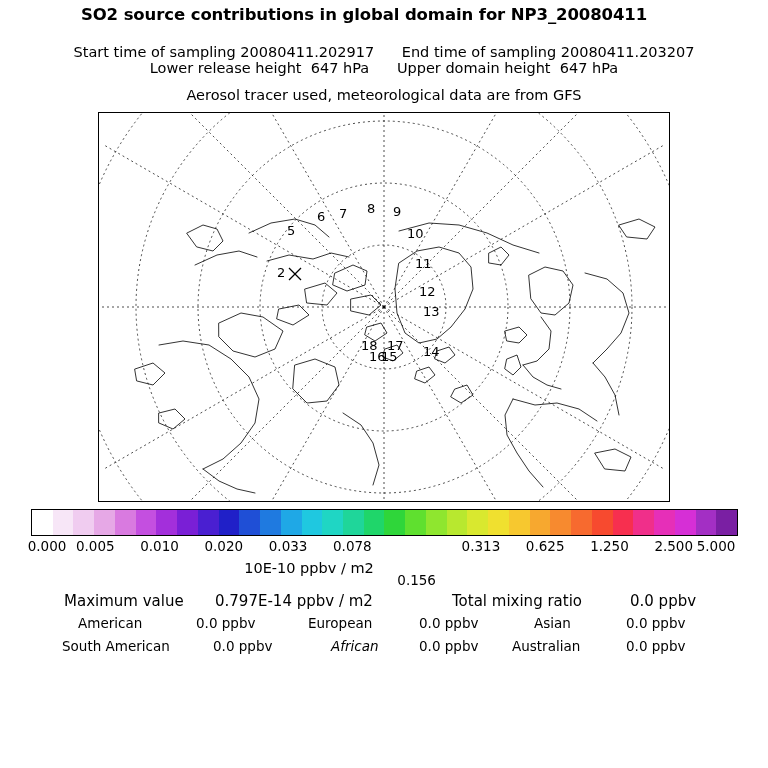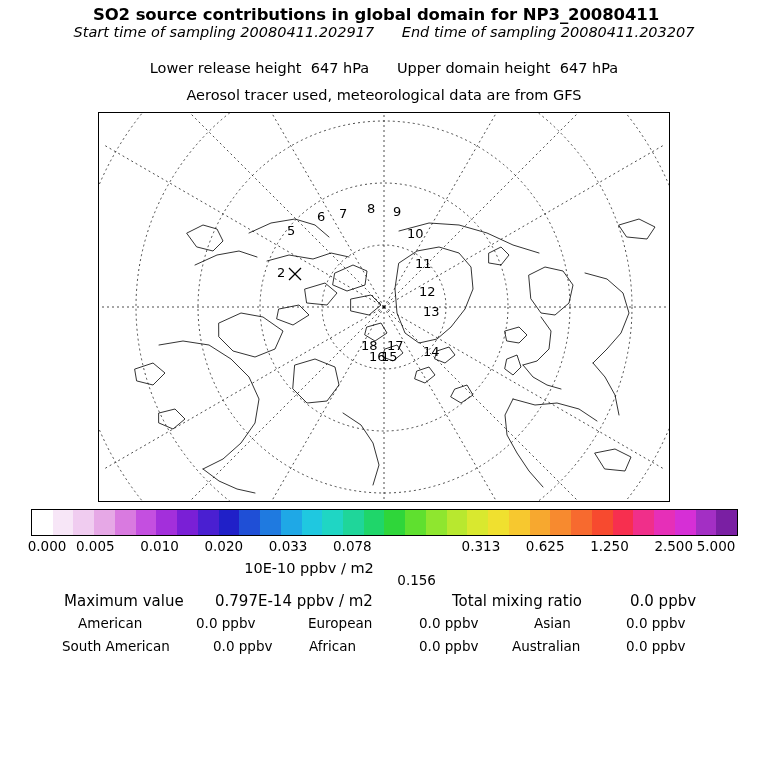--- a/index.html
+++ b/index.html
@@ -17,36 +17,36 @@
   .page {
     position: relative;
     width: 768px;
     height: 768px;
   }
 
   
   .title {
     position: absolute;
     top: 5px;
-    left: 16px;
+    left: 4px;
     width: 720px;
     text-align: center;
     font-size: 16.5px;
     font-weight: bold;
     letter-spacing: -0.1px;
   }
   .subline {
     position: absolute;
     left: 0;
     width: 768px;
     text-align: center;
     font-size: 14.5px;
   }
   .subline span { white-space: pre; }
-  .line2 { top: 24px; font-style: italic; }
+  .line2 { top: 44px; }
   .line3 { top: 60px; }
   .line4 { top: 87px; }
 
   
   .map-frame {
     position: absolute;
     left: 98px;
     top: 112px;
     width: 572px;
     height: 390px;
@@ -306,20 +306,20 @@
       <span style="left:78px;">American</span>
       <span style="left:196px;">0.0 ppbv</span>
       <span style="left:308px;">European</span>
       <span style="left:419px;">0.0 ppbv</span>
       <span style="left:534px;">Asian</span>
       <span style="left:626px;">0.0 ppbv</span>
     </div>
     <div class="stat-row r3">
       <span style="left:62px;">South American</span>
       <span style="left:213px;">0.0 ppbv</span>
-      <span style="left:309px;">African</span>
+      <span style="left:331px;font-style:italic;">African</span>
       <span style="left:419px;">0.0 ppbv</span>
       <span style="left:512px;">Australian</span>
       <span style="left:626px;">0.0 ppbv</span>
     </div>
   </div>
 
 </div>
 
 </body></html>

